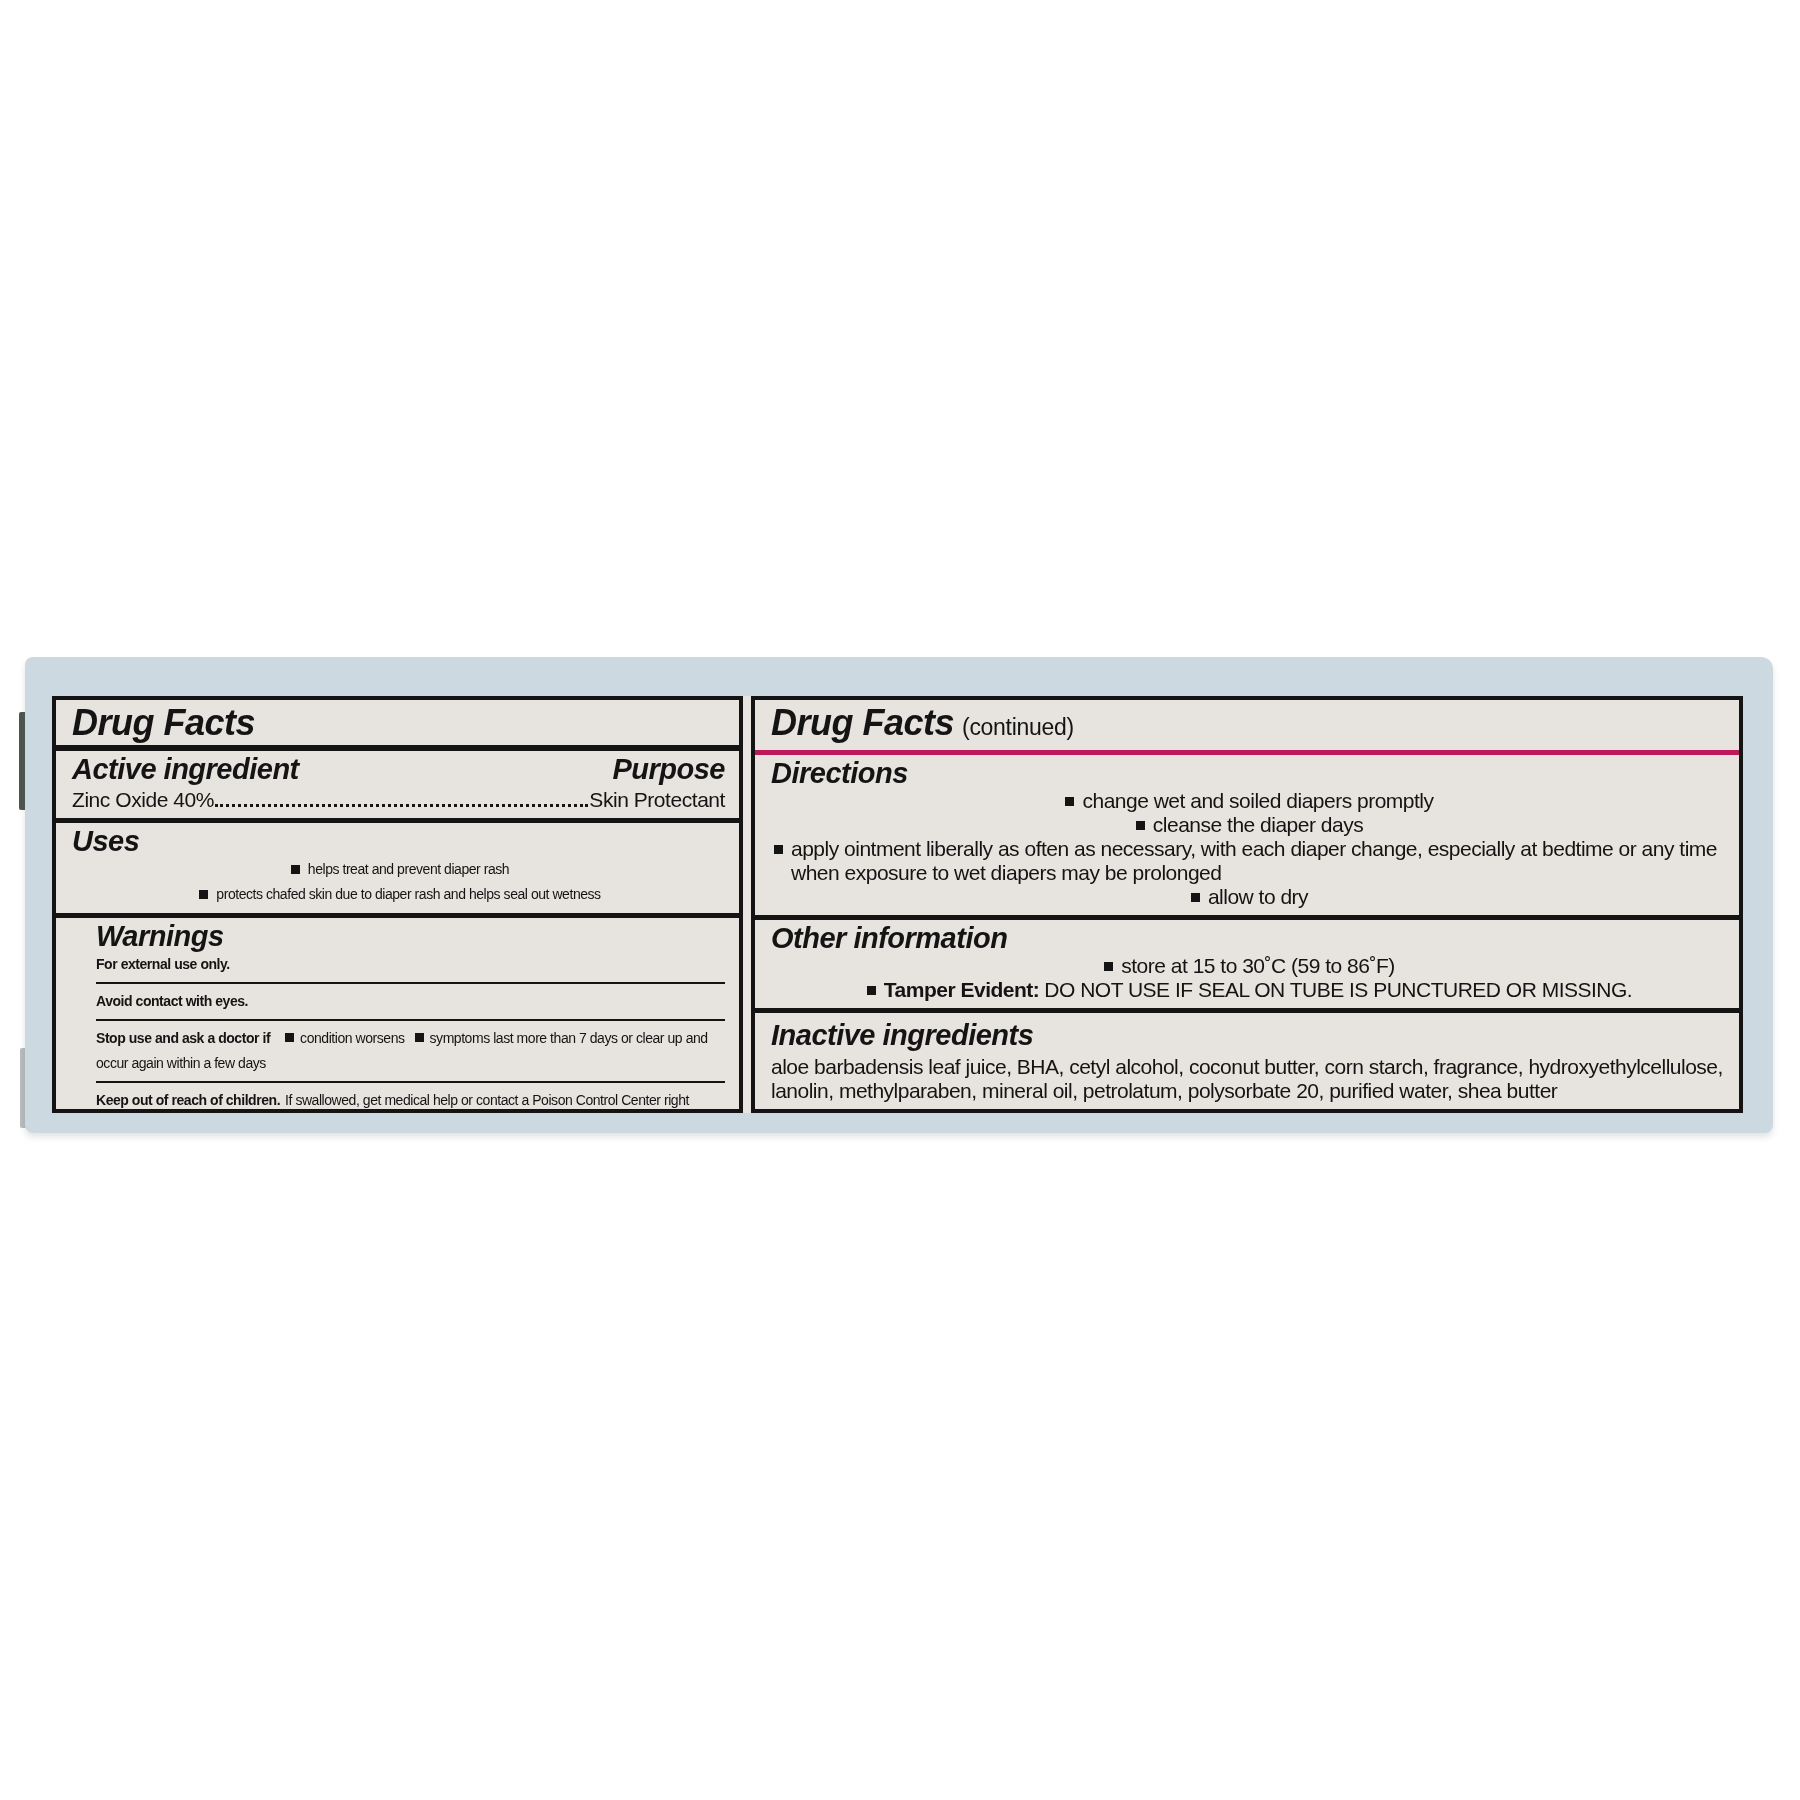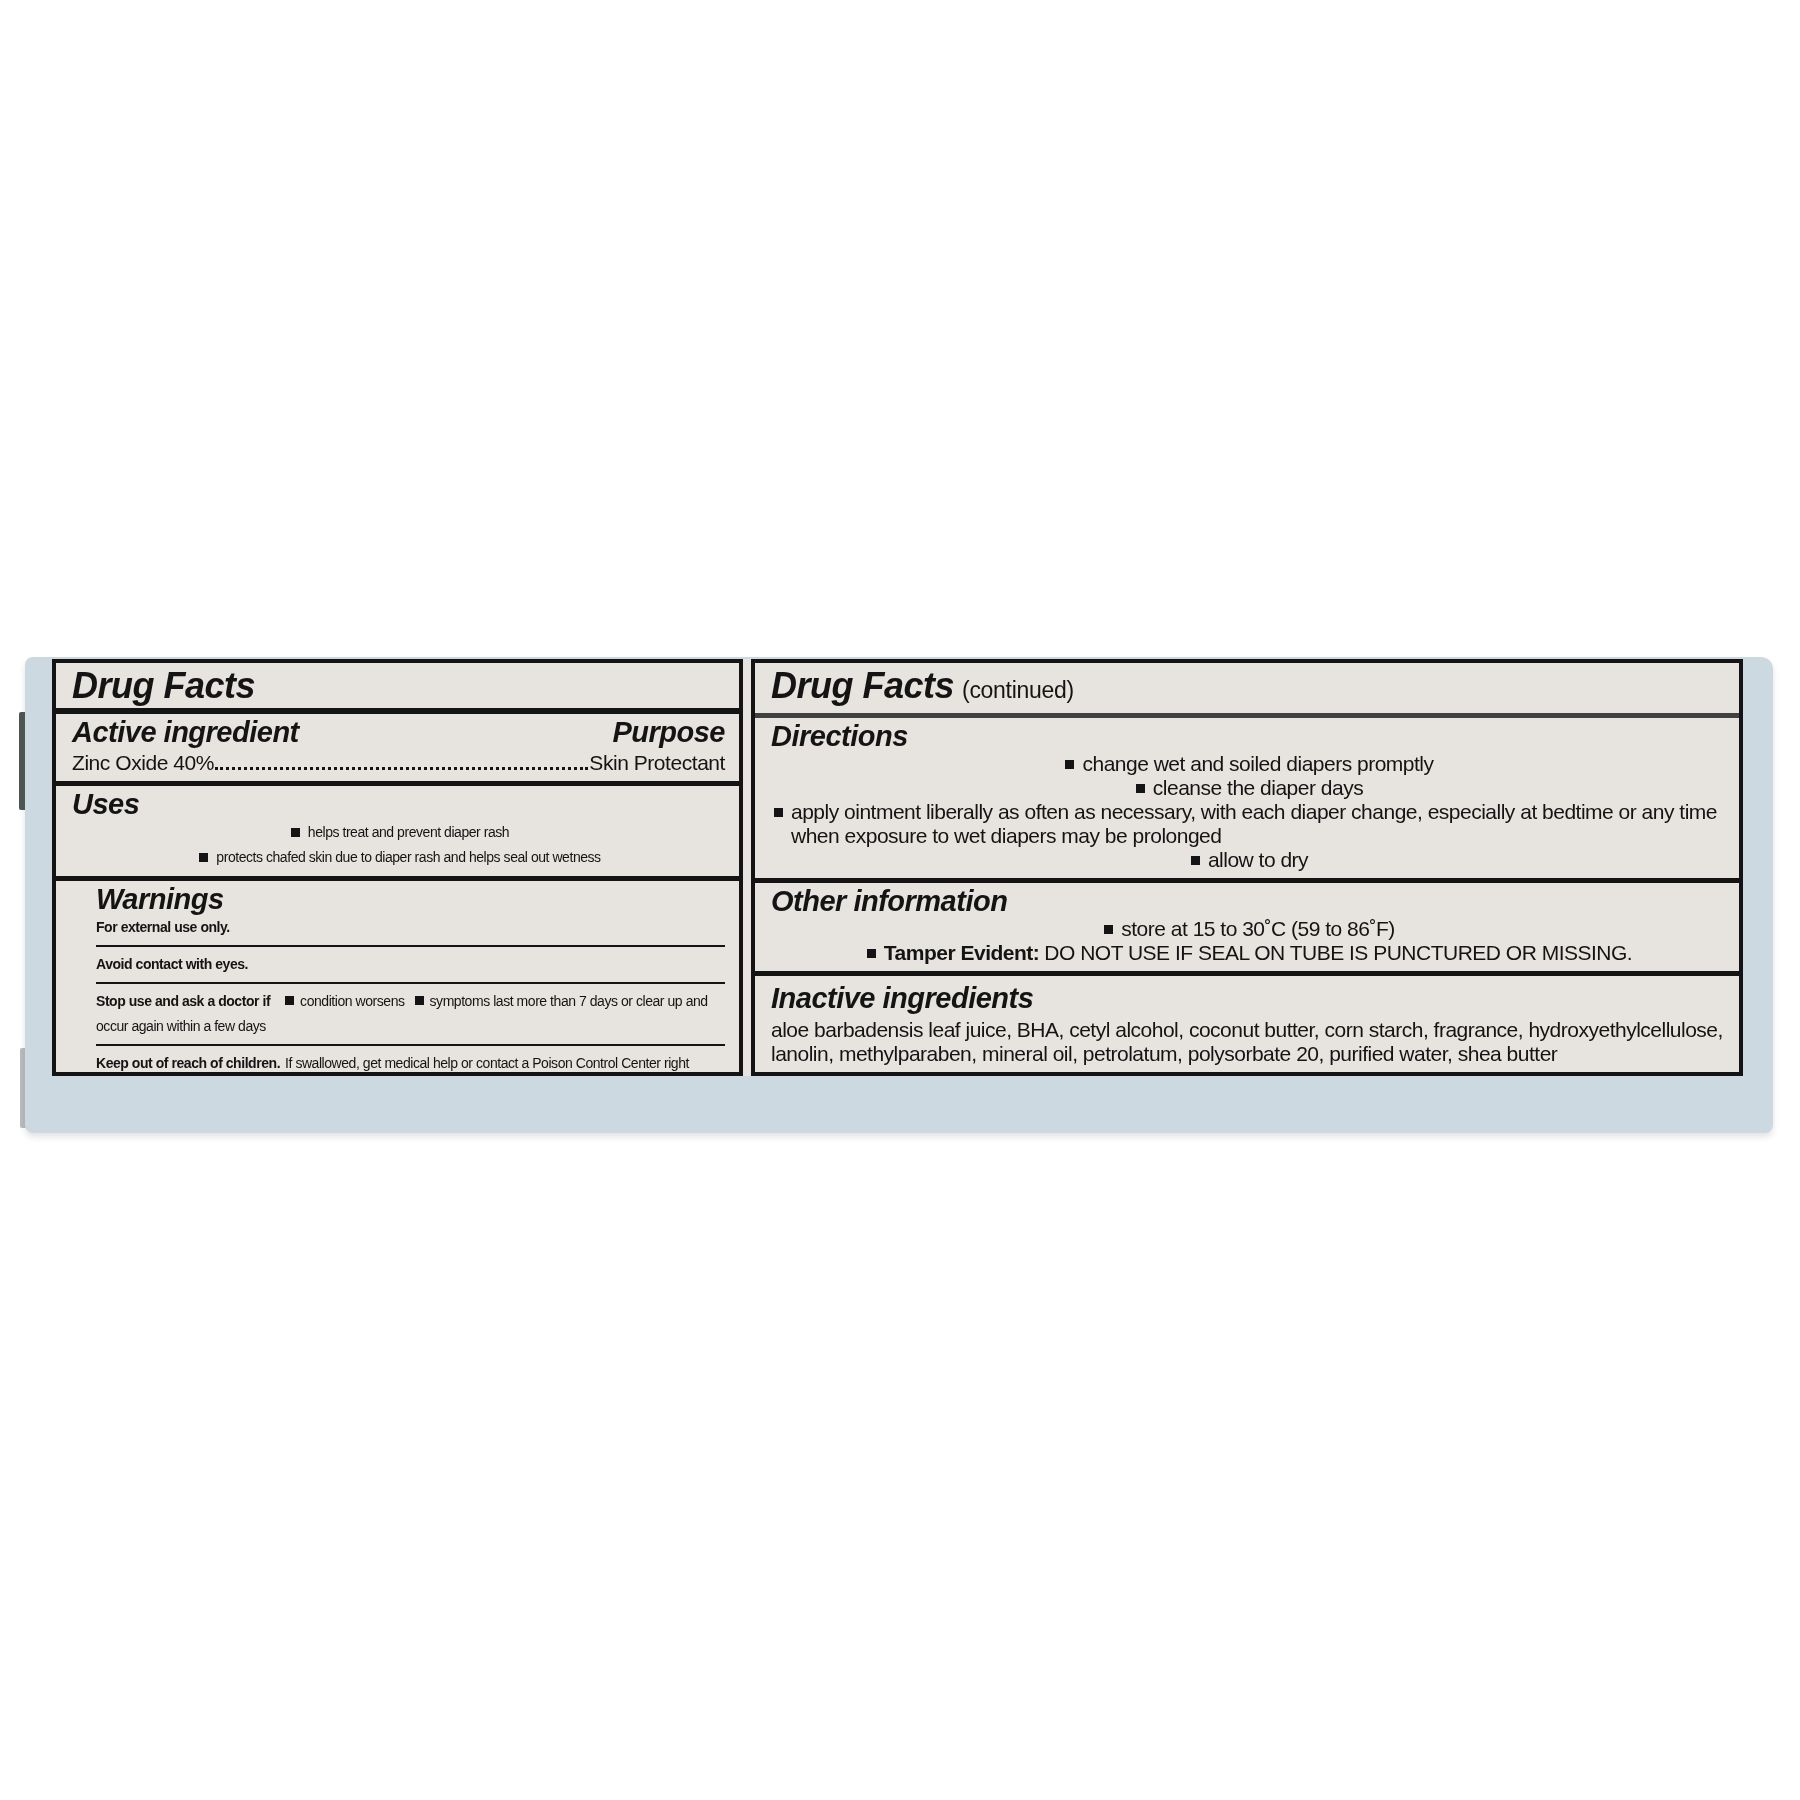--- a/index.html
+++ b/index.html
@@ -16,39 +16,39 @@
   }
   .edge-dark {
     position: absolute; left: 19px; top: 712px; width: 11px; height: 98px;
     background: #4d554f; border-radius: 2px;
   }
   .edge-gray {
     position: absolute; left: 20px; top: 1048px; width: 9px; height: 80px;
     background: #b7bcbd; border-radius: 2px;
   }
   .label-wrap {
-    position: absolute; left: 52px; top: 659px; width: 1691px; height: 417px;
+    position: absolute; left: 52px; top: 696px; width: 1691px; height: 417px;
     background: #e7e3de;
   }
   .panel-box {
     position: absolute; top: 0; height: 417px; box-sizing: border-box;
     background: #e7e3de; border: 4px solid #141414; overflow: hidden;
   }
   .panel-left  { left: 0; width: 691px; }
   .panel-right { left: 699px; width: 992px; }
 
   .sec { padding: 2px 14px 6px 16px; border-bottom: 5px solid #141414; }
   .sec.last { border-bottom: none; }
 
   .df-title {
     font-size: 36px; line-height: 41px; font-weight: bold; font-style: italic;
     letter-spacing: -0.5px; padding: 2px 14px 2px 16px;
   }
   .title-row-left  { border-bottom: 6px solid #141414; }
-  .title-row-right { border-bottom: 5px solid #404040; }
+  .title-row-right { border-bottom: 5px solid #be185d; }
   .df-cont { font-size: 23px; font-weight: normal; font-style: normal; letter-spacing: -0.3px; margin-left: 8px; }
 
   .h2 {
     font-size: 29px; line-height: 32px; font-weight: bold; font-style: italic;
     letter-spacing: -0.5px;
   }
   .body-t { font-size: 14px; line-height: 25px; letter-spacing: -0.45px; }
   .right-t { font-size: 21px; line-height: 24px; letter-spacing: -0.5px; }
 
   .ai-heads { display: flex; justify-content: space-between; align-items: baseline; }

